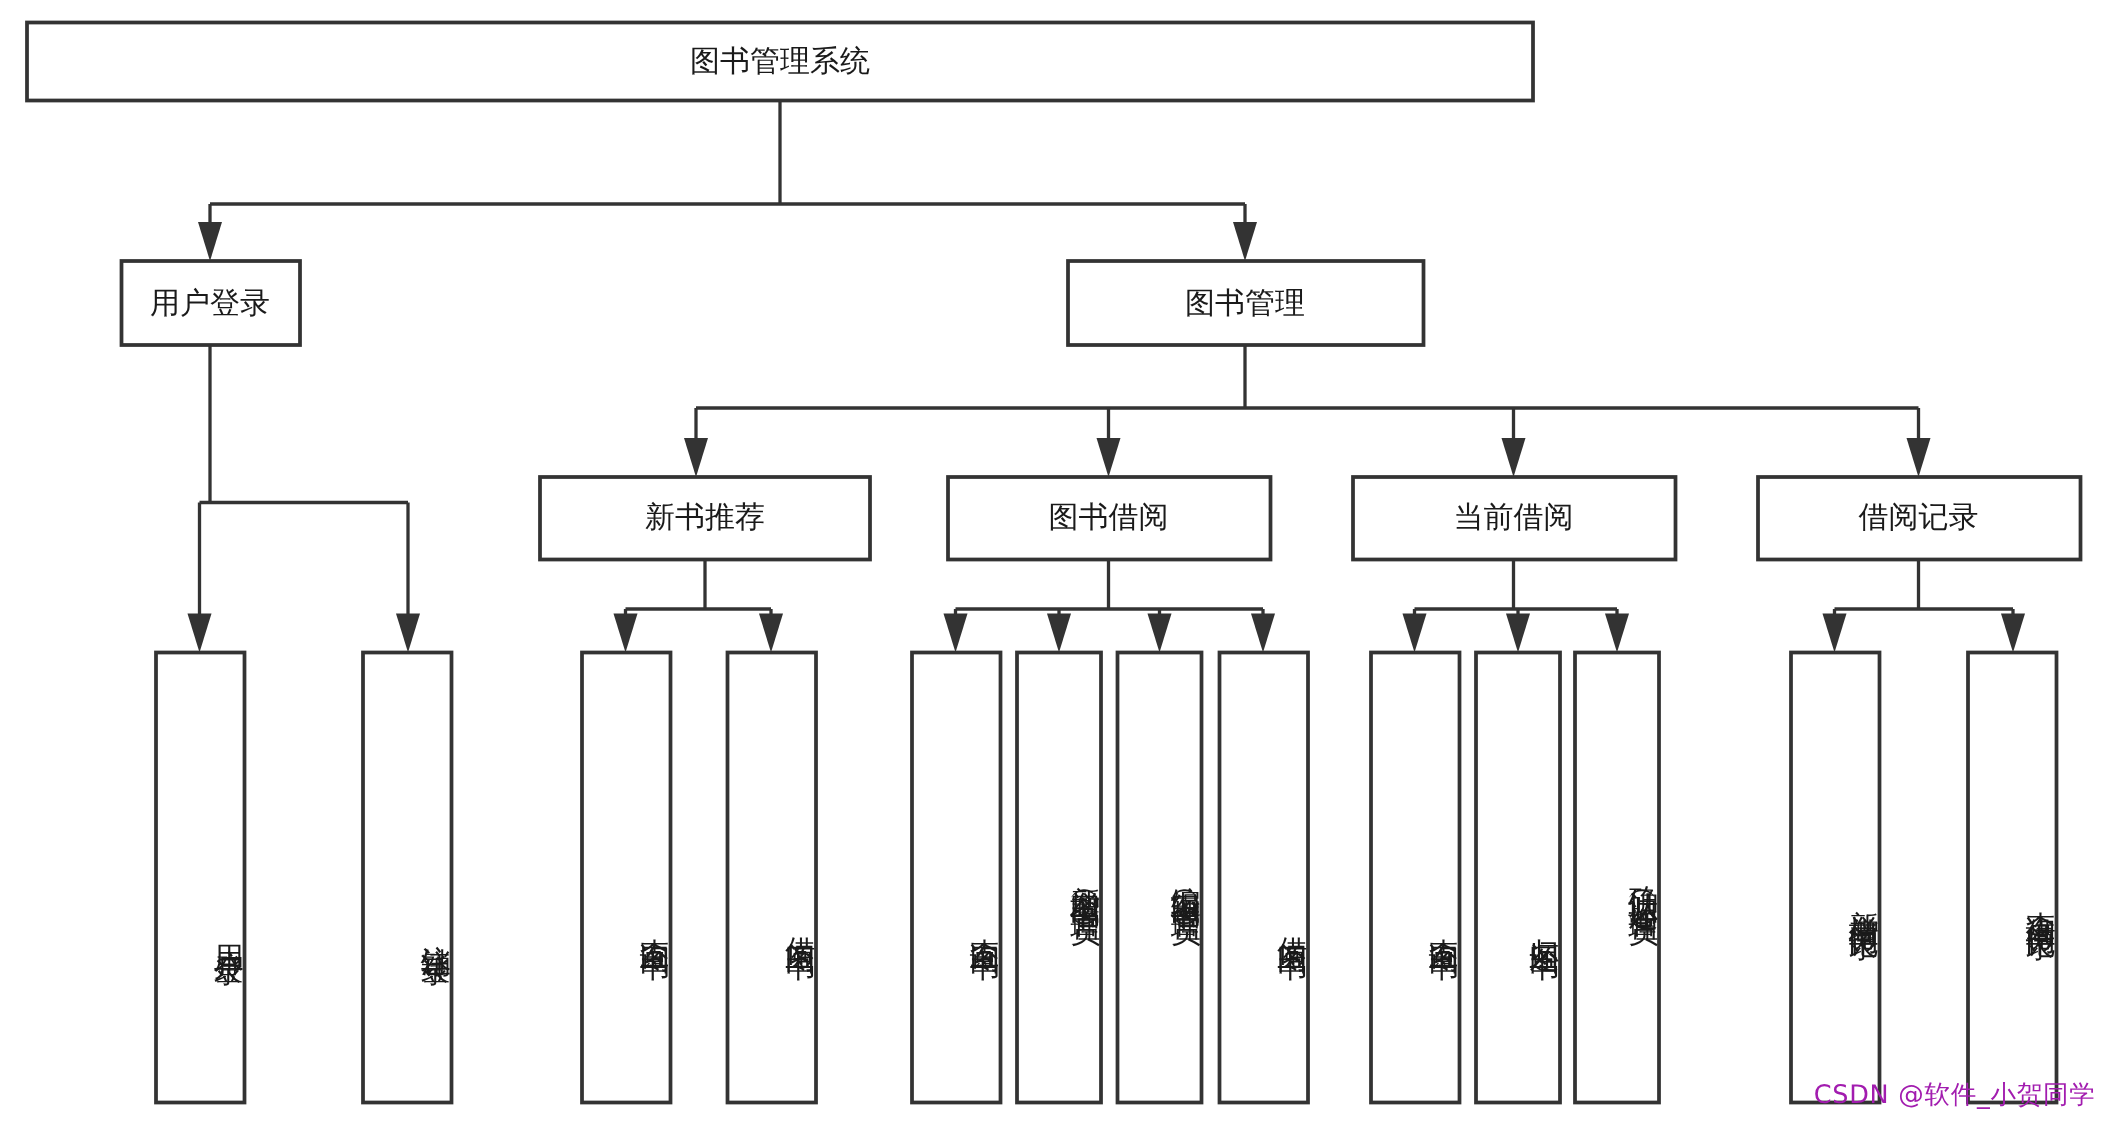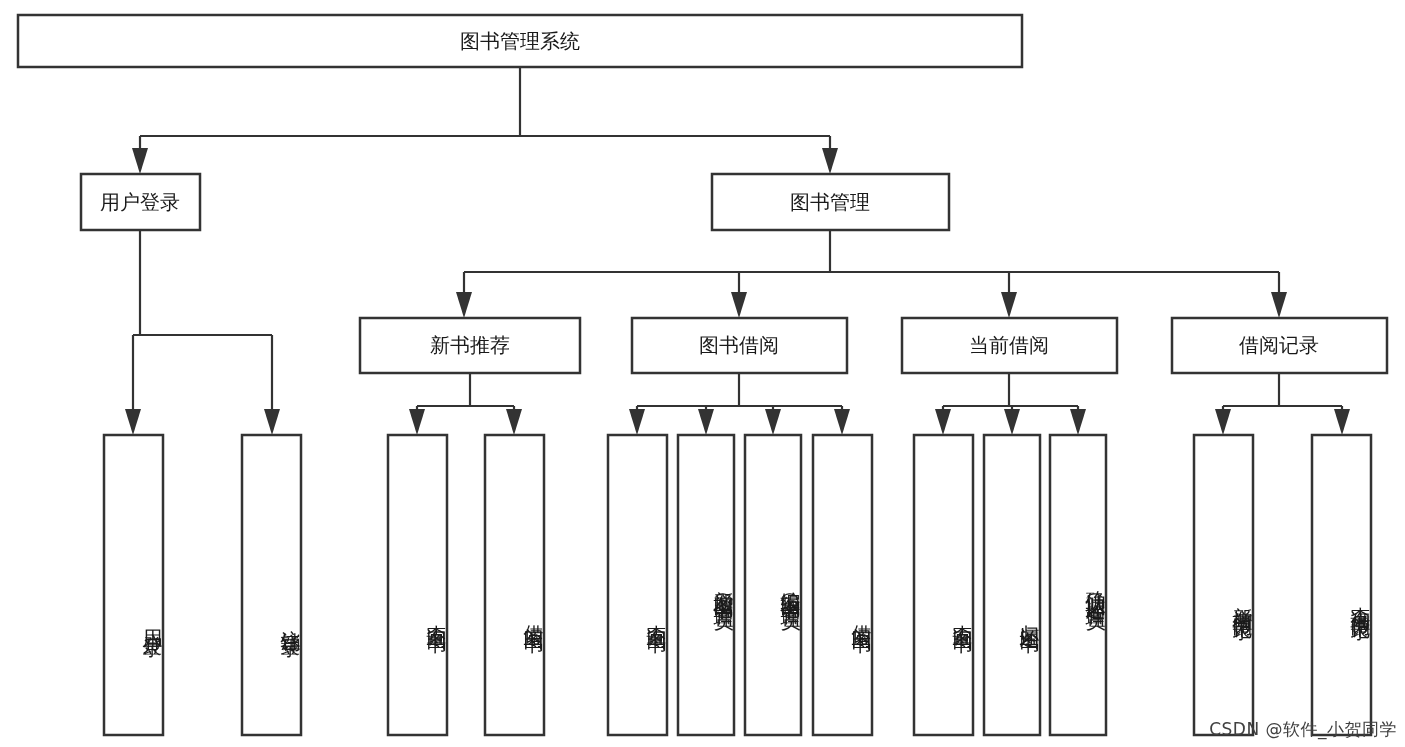--- a/index.html
+++ b/index.html
@@ -64,21 +64,21 @@
     align-items: flex-start;
     justify-content: center;
     pointer-events: none;
   }
   .watermark {
     position: absolute;
     right: 8px;
     bottom: 6px;
     font-family: "DejaVu Sans", "Liberation Sans", sans-serif;
     font-size: 17px;
-    color: #404040;
+    color: #a21caf;
     white-space: nowrap;
     letter-spacing: 0.5px;
   }
 </style>
 </head>
 <body>
 
 <div id="diagram-root">
 
   <svg id="flow-svg" viewBox="0 0 1405 747">

